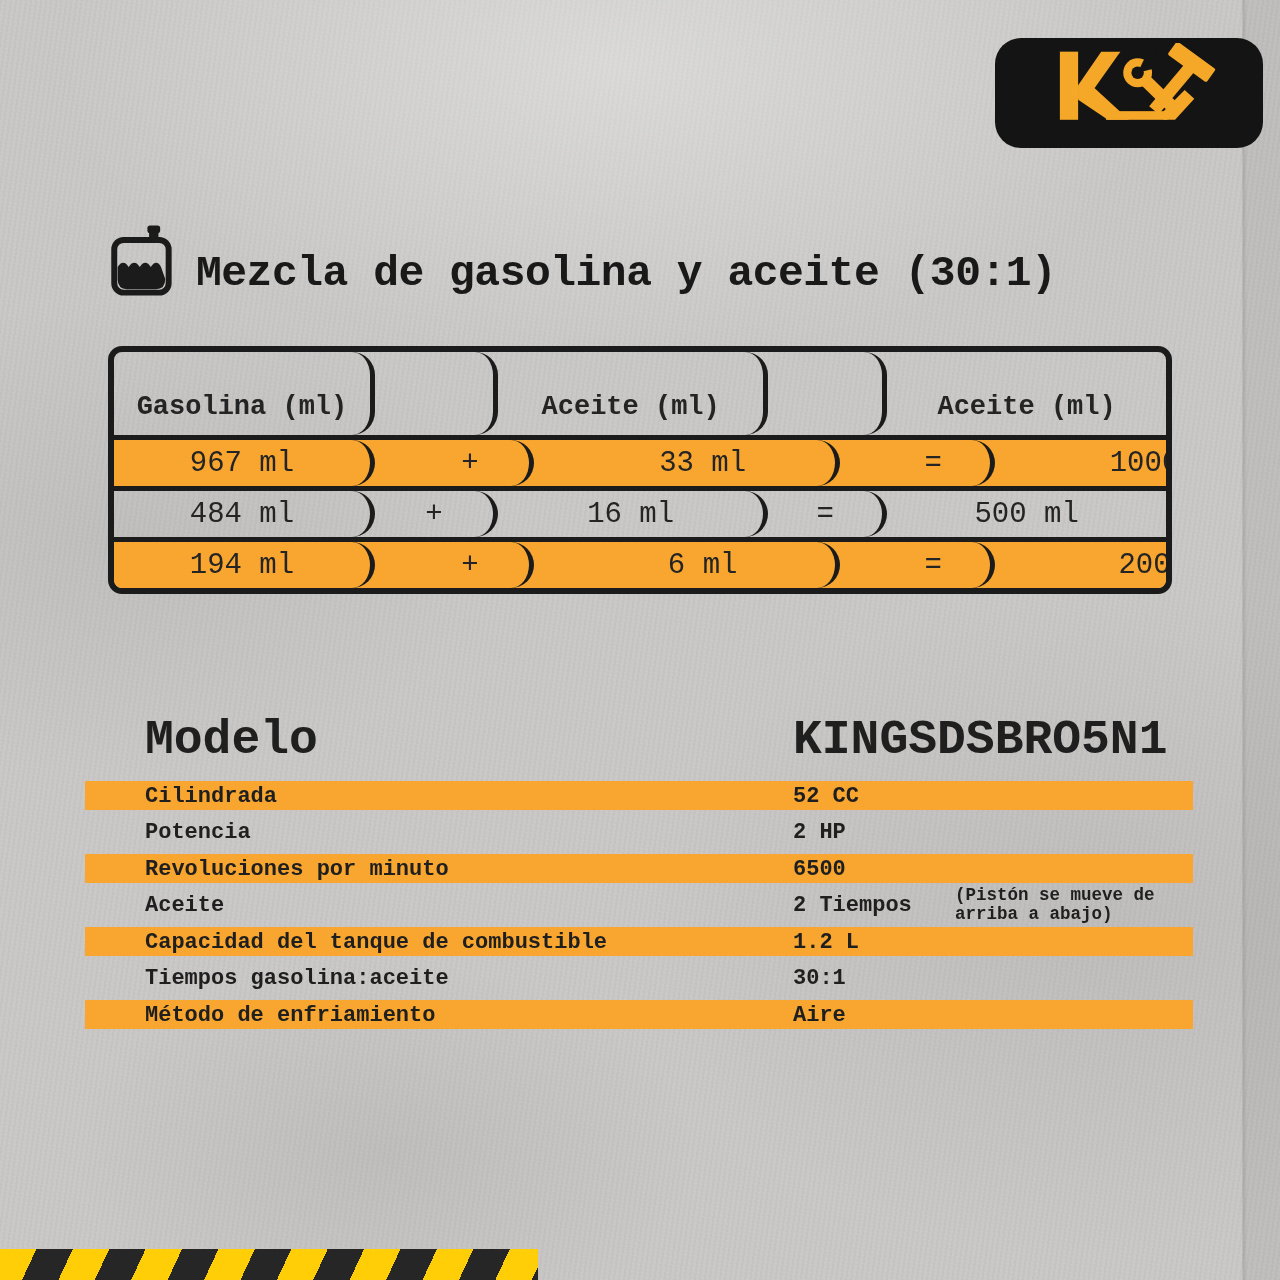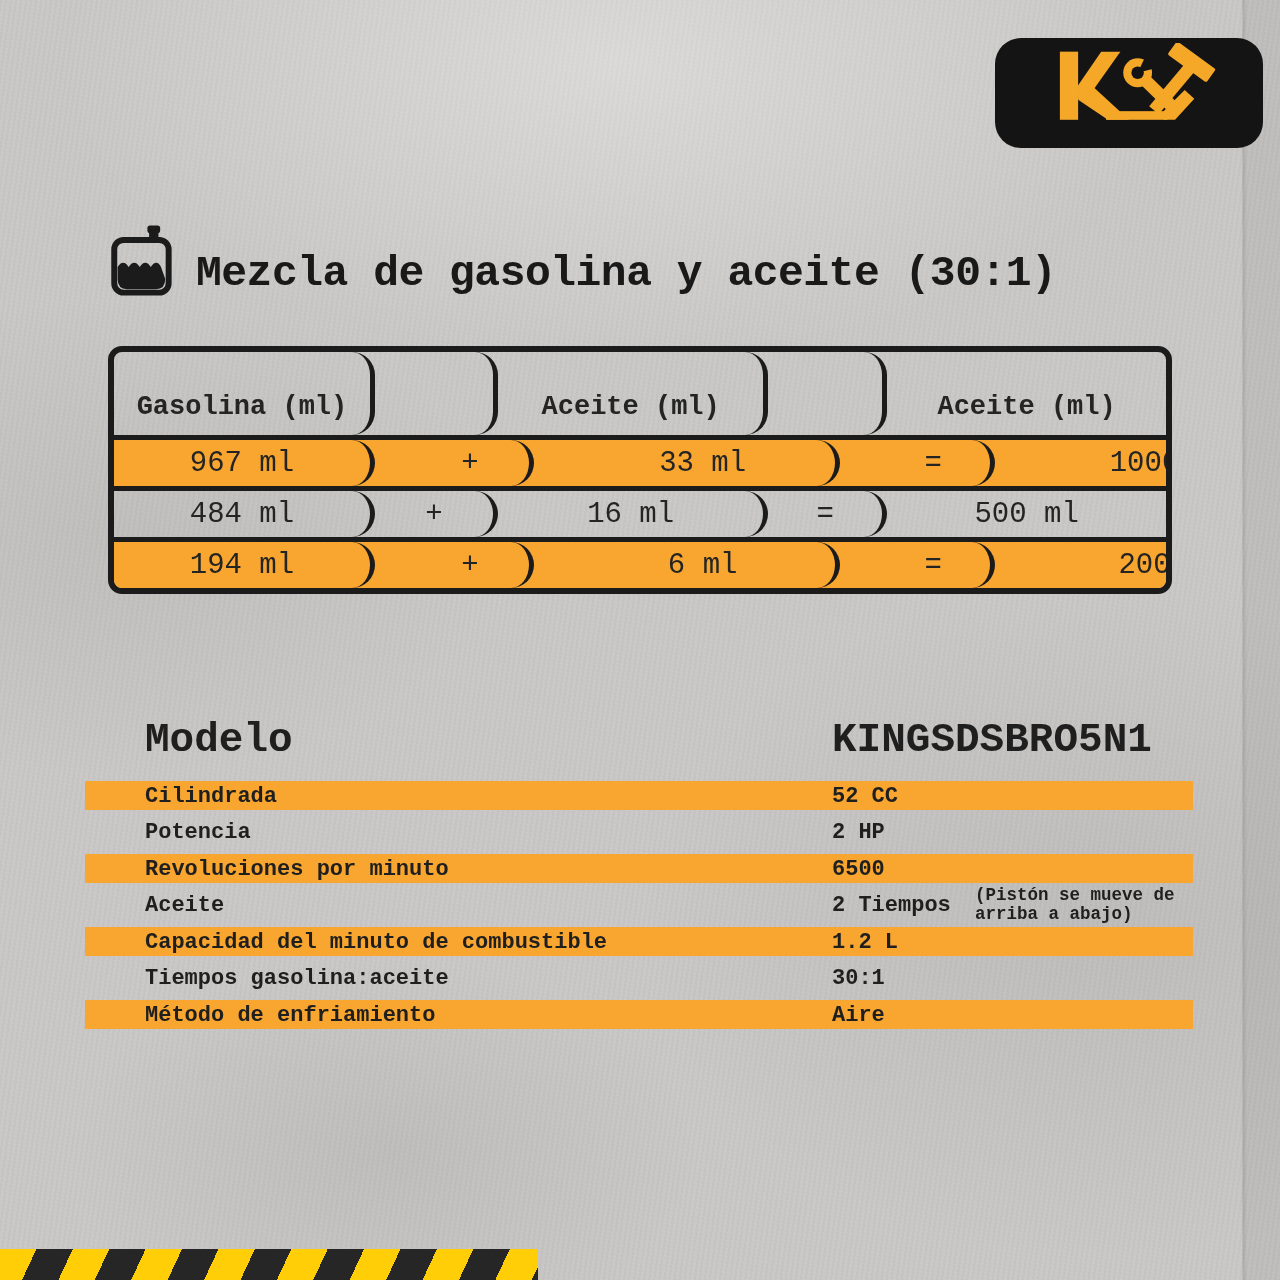--- a/index.html
+++ b/index.html
@@ -43,32 +43,32 @@
     display:flex;align-items:center;justify-content:center;
     font-size:29px;color:#242424;min-width:0;border-radius:23px;
   }
   .mix-cell:last-child{border-right:none;}
   .mix-header .mix-cell{height:70px;align-items:flex-end;padding-bottom:13px;font-weight:bold;font-size:27px;}
   .mix-data .mix-cell{height:46px;}
   .mix-data.hl{background:#F8A62F;gap:36px;}
 
   
   .model-row{position:absolute;left:85px;top:710px;width:1108px;height:60px;}
-  .model-row .spec-label,.model-row .spec-value{font-size:41px;}
+  .model-row .spec-label,.model-row .spec-value{font-size:48px;}
   .specs{position:absolute;left:85px;top:781px;width:1108px;}
   .spec-row{position:relative;}
   .spec-row.hl{height:29px;background:#F8A62F;}
   .spec-row.plain{height:44px;}
   .spec-label,.spec-value,.spec-note{
     position:absolute;top:50%;transform:translateY(-50%);
     font-weight:bold;font-size:22px;color:#1f1f1f;white-space:nowrap;
   }
   .spec-label{left:60px;}
-  .spec-value{left:708px;margin-left:39px;}
-  .spec-note{left:870px;font-size:17.5px;line-height:19px;width:235px;white-space:normal;margin-left:20px;}
+  .spec-value{left:708px;}
+  .spec-note{left:870px;font-size:17.5px;line-height:19px;width:235px;white-space:normal;}
 
   
   .hazard{
     position:absolute;left:0;bottom:0;width:538px;height:31px;
     background:repeating-linear-gradient(115deg,#ffce07 0 33px,#262626 33px 66px);
   }
 </style>
 </head>
 <body>
 
@@ -163,21 +163,21 @@
       <span class="spec-label">Revoluciones por minuto</span>
       <span class="spec-value">6500</span>
       <span class="spec-note"></span>
     </div>
     <div class="spec-row plain">
       <span class="spec-label">Aceite</span>
       <span class="spec-value">2 Tiempos</span>
       <span class="spec-note">(Pistón se mueve de arriba a abajo)</span>
     </div>
     <div class="spec-row hl">
-      <span class="spec-label">Capacidad del minuto de combustible</span>
+      <span class="spec-label">Capacidad del tanque de combustible</span>
       <span class="spec-value">1.2 L</span>
       <span class="spec-note"></span>
     </div>
     <div class="spec-row plain">
       <span class="spec-label">Tiempos gasolina:aceite</span>
       <span class="spec-value">30:1</span>
       <span class="spec-note"></span>
     </div>
     <div class="spec-row hl">
       <span class="spec-label">Método de enfriamiento</span>

